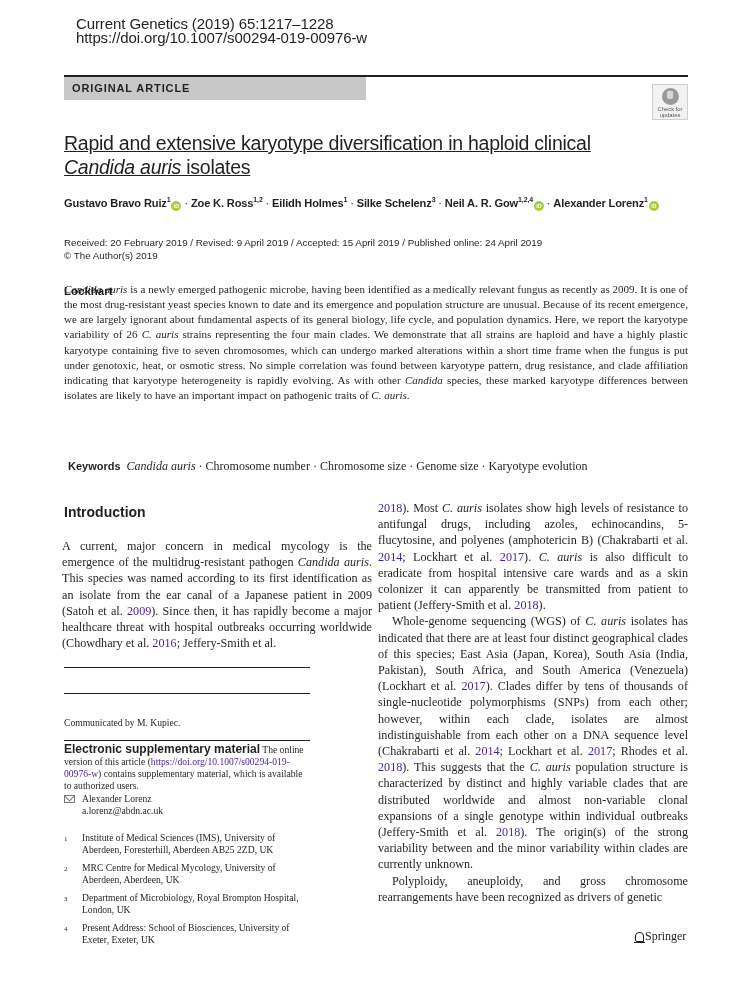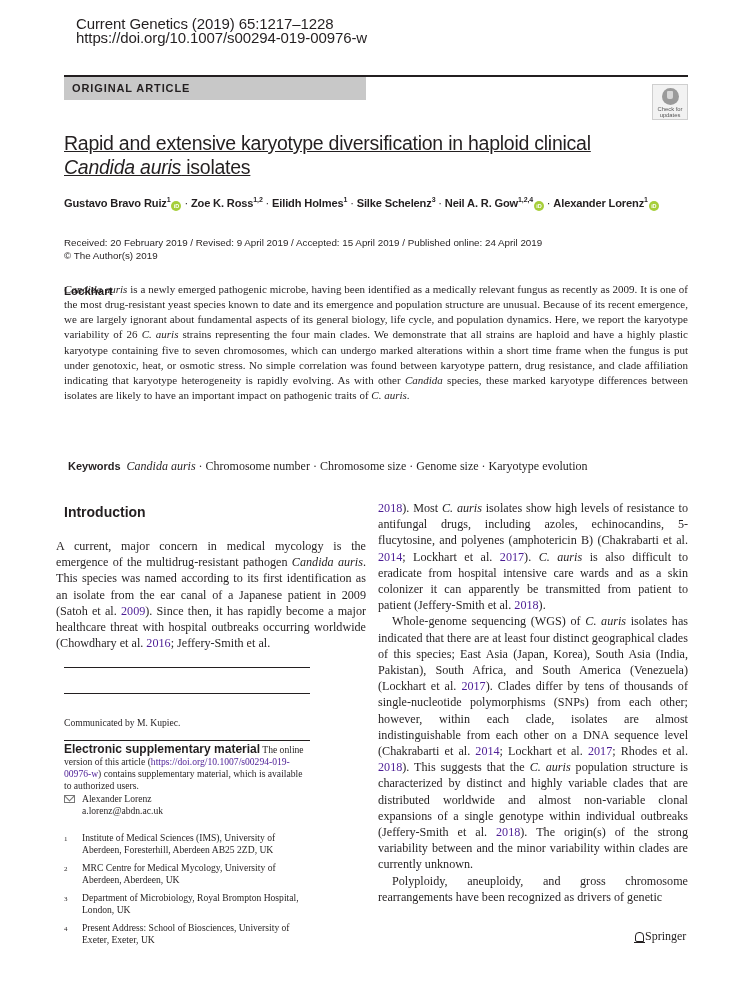--- a/index.html
+++ b/index.html
@@ -32,21 +32,21 @@
     .abstract-body { left: 64px; top: 282px; width: 624px; font-size: 11px; line-height: 15.15px; text-align: justify; }
     .abstract-body em { font-style: italic; }
 
     .keywords { left: 68px; top: 459px; font-size: 12px; white-space: nowrap; }
     .keywords .label { font-weight: bold; font-size: 11px; }
     .keywords em { font-style: italic; }
 
     .intro-heading { left: 64px; top: 504px; font-size: 14px; font-weight: bold; }
 
     .col { width: 310px; font-size: 12.15px; line-height: 16.2px; text-align: justify; }
-    .col-left { left: 56px; top: 538px; }
+    .col-left { left: 62px; top: 538px; }
     .col-right { left: 378px; top: 500px; }
     .col em { font-style: italic; }
     .cite { color: #4c1d95; }
     .indent { text-indent: 14px; }
     p { margin: 0; }
 
     .fn-rule { height: 1px; background: #231f20; left: 64px; width: 246px; }
     .footnotes { left: 64px; width: 246px; font-size: 9.6px; line-height: 12px; margin-top: 46px; }
     .footnotes .bold { font-weight: bold; font-family: "Liberation Sans", sans-serif; font-size: 12px; }
     .aff-row { display: flex; margin-bottom: 6px; }

